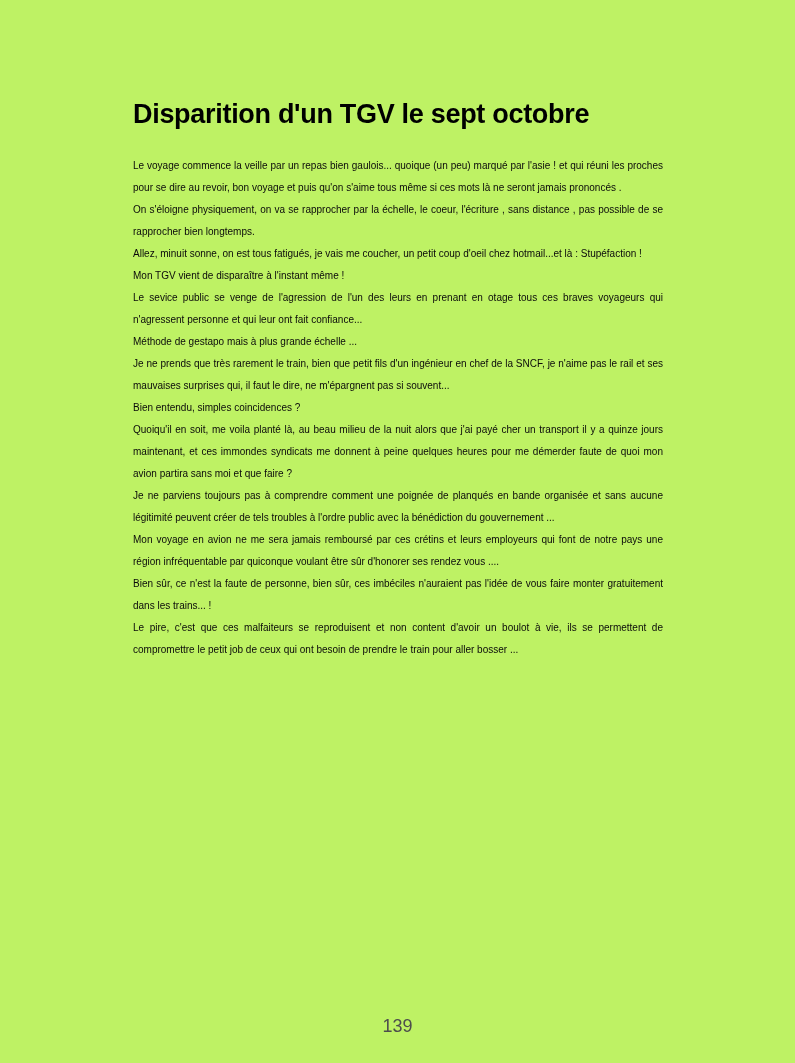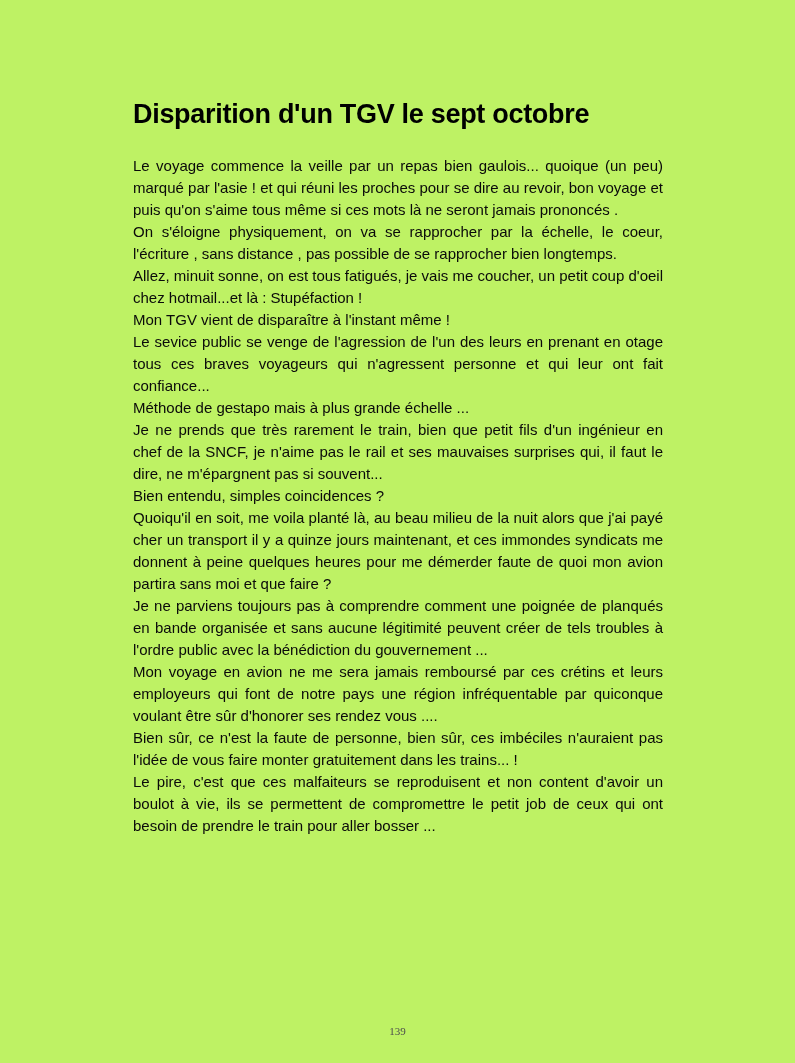--- a/index.html
+++ b/index.html
@@ -27,33 +27,33 @@
     font-family: "Liberation Sans", sans-serif;
     font-weight: bold;
     font-size: 27px;
     line-height: 38px;
     letter-spacing: -0.3px;
     white-space: nowrap;
     color: #000000;
   }
   .paragraphs p {
     margin: 0;
-    font-size: 15px;
+    font-size: 10px;
     line-height: 22px;
     text-align: justify;
     color: #0a0a0a;
   }
   .footer {
     position: absolute;
     left: 0;
     right: 0;
     bottom: 26px;
     text-align: center;
-    font-family: Liberation Serif, serif;
-    font-size: 11px;
+    font-family: Liberation Sans, sans-serif;
+    font-size: 18px;
     color: #4d4d4d;
   }
 </style>
 </head>
 <body>
 
 <div class="page">
   <div class="content">
     <h1 class="doc-title">Disparition d'un TGV le sept octobre</h1>
     <div class="paragraphs">

